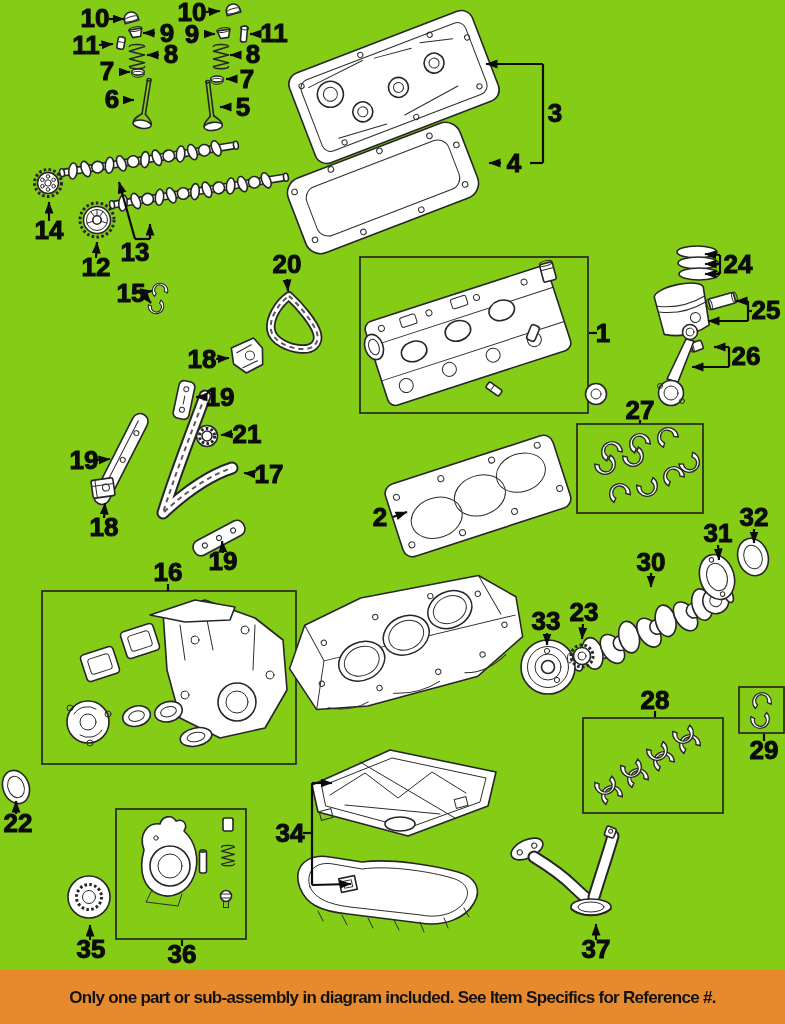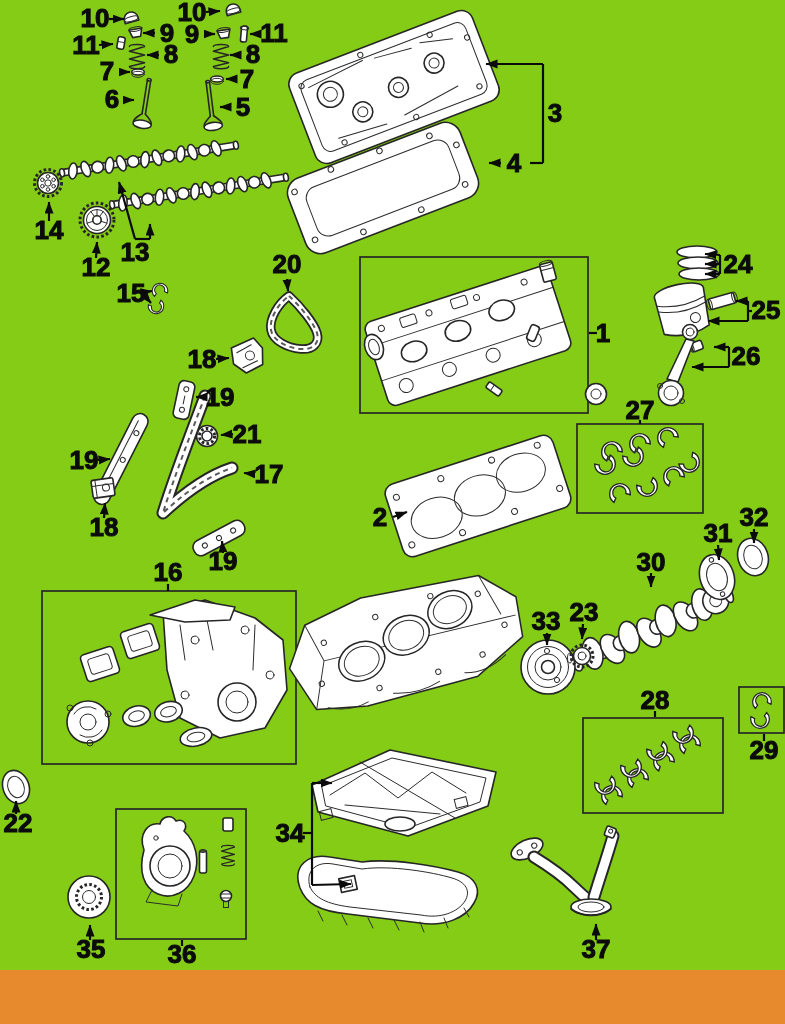--- a/index.html
+++ b/index.html
@@ -734,14 +734,15 @@
       <text class="num" x="290" y="842">34</text>
     </g>
     <g>
           <line class="ldr" x1="596" y1="940" x2="596" y2="924" marker-end="url(#ah)"></line>
           <text class="num" x="596" y="958">37</text>
         </g>
   </g>
 </svg>
 
 <div class="banner" id="banner" style="background: rgb(231, 138, 46); color: rgb(18, 18, 18);">
+  <div class="banner-line">Only one part or sub-assembly in diagram included. See Item Specifics for Reference #.</div>
 </div>
 </div>
 
 </body></html>

